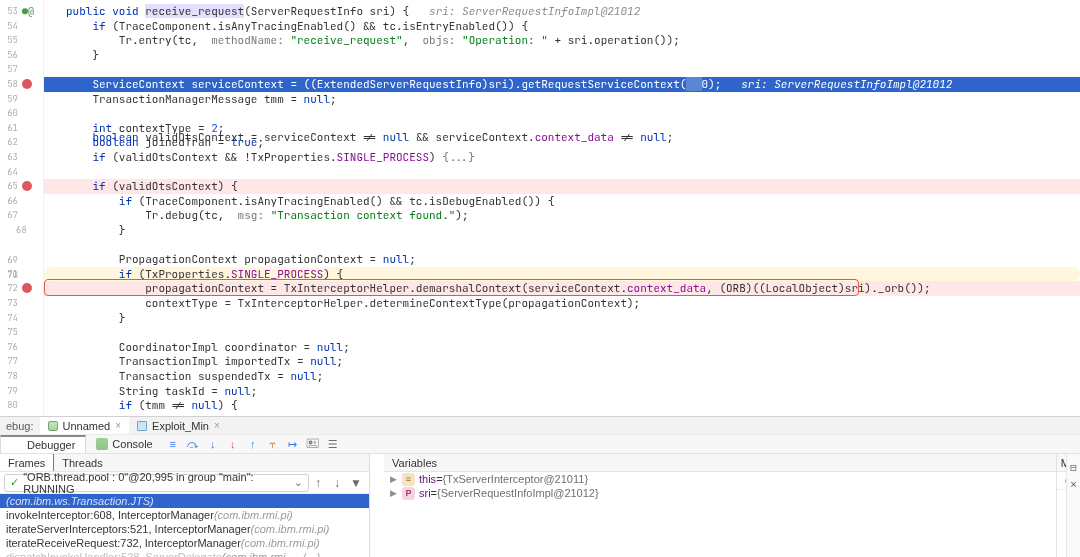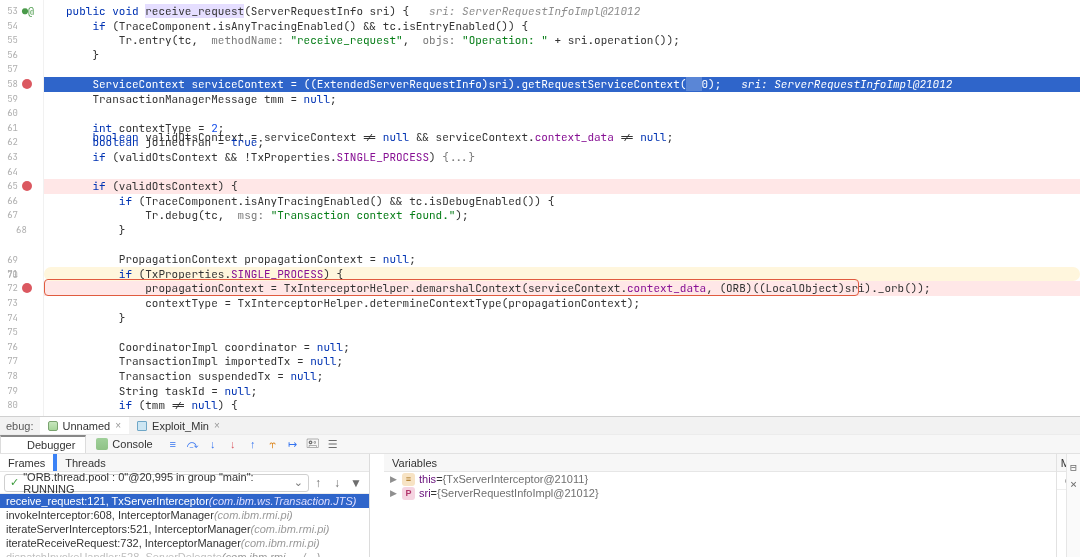--- a/index.html
+++ b/index.html
@@ -39,21 +39,21 @@
   .tb-icon { width:14px; height:14px; margin: 0 3px; display:inline-flex; align-items:center; justify-content:center; font-size:11px;}
   .i-blue { color:#3574f0; }
   .i-red { color:#db5860; }
   .i-orange { color:#d97d0d; }
   .i-grey { color:#6e6e6e; }
 
   .panels { position: absolute; top: 454px; left:0; right:0; bottom:0; display:flex; font-family:-apple-system,Segoe UI,Arial,sans-serif; font-size:11px;}
   .frames { width: 370px; border-right:1px solid #dcdcdc; display:flex; flex-direction:column;}
   .frames-hdr { height:18px; background:#f7f7f7; border-bottom:1px solid #e6e6e6; display:flex; align-items:center;}
   .ft { padding:0 8px; height:100%; display:flex; align-items:center;}
-  .ft.active { background:#fff; border-right:4px solid #3b82f6;}
+  .ft.active { background:#fff; border-right:1px solid #3b82f6;}
   .thread-row { height:22px; border-bottom:1px solid #eee; display:flex; align-items:center; padding:0 4px;}
   .thread-select { flex:1; display:flex; align-items:center; height:18px; border:1px solid #cfcfcf; border-radius:3px; padding:0 5px; background:#fff; font-size:11px;}
   .mini-icons { display:flex; align-items:center; gap:1px;}
   .mini-icon { width:18px; height:18px; display:flex; align-items:center; justify-content:center; color:#6e6e6e; font-size:12px;}
   .stack { flex:1; overflow:hidden;}
   .frame { height:14px; padding:0 6px; display:flex; align-items:center; white-space:nowrap; overflow:hidden;}
   .frame.sel { background:#2f65ca; color:#fff;}
   .frame.sel .pkg { color:#dedeff;}
   .pkg { color:#9a9a9a; font-style:italic;}
   .fade { color:#bfbfbf;}
@@ -195,21 +195,20 @@
         <span style="color:#777;">⌄</span>
       </div>
       <div class="mini-icons">
         <div class="mini-icon">↑</div>
         <div class="mini-icon">↓</div>
         <div class="mini-icon">▼</div>
       </div>
     </div>
     <div class="stack" id="stack">
         <div class="frame sel">
-          <span>receive_request:121, TxServerInterceptor</span> 
           <span class="pkg">(com.ibm.ws.Transaction.JTS)</span>
         </div>
         <div class="frame">
           <span>invokeInterceptor:608, InterceptorManager</span> 
           <span class="pkg">(com.ibm.rmi.pi)</span>
         </div>
         <div class="frame">
           <span>iterateServerInterceptors:521, InterceptorManager</span> 
           <span class="pkg">(com.ibm.rmi.pi)</span>
         </div>

